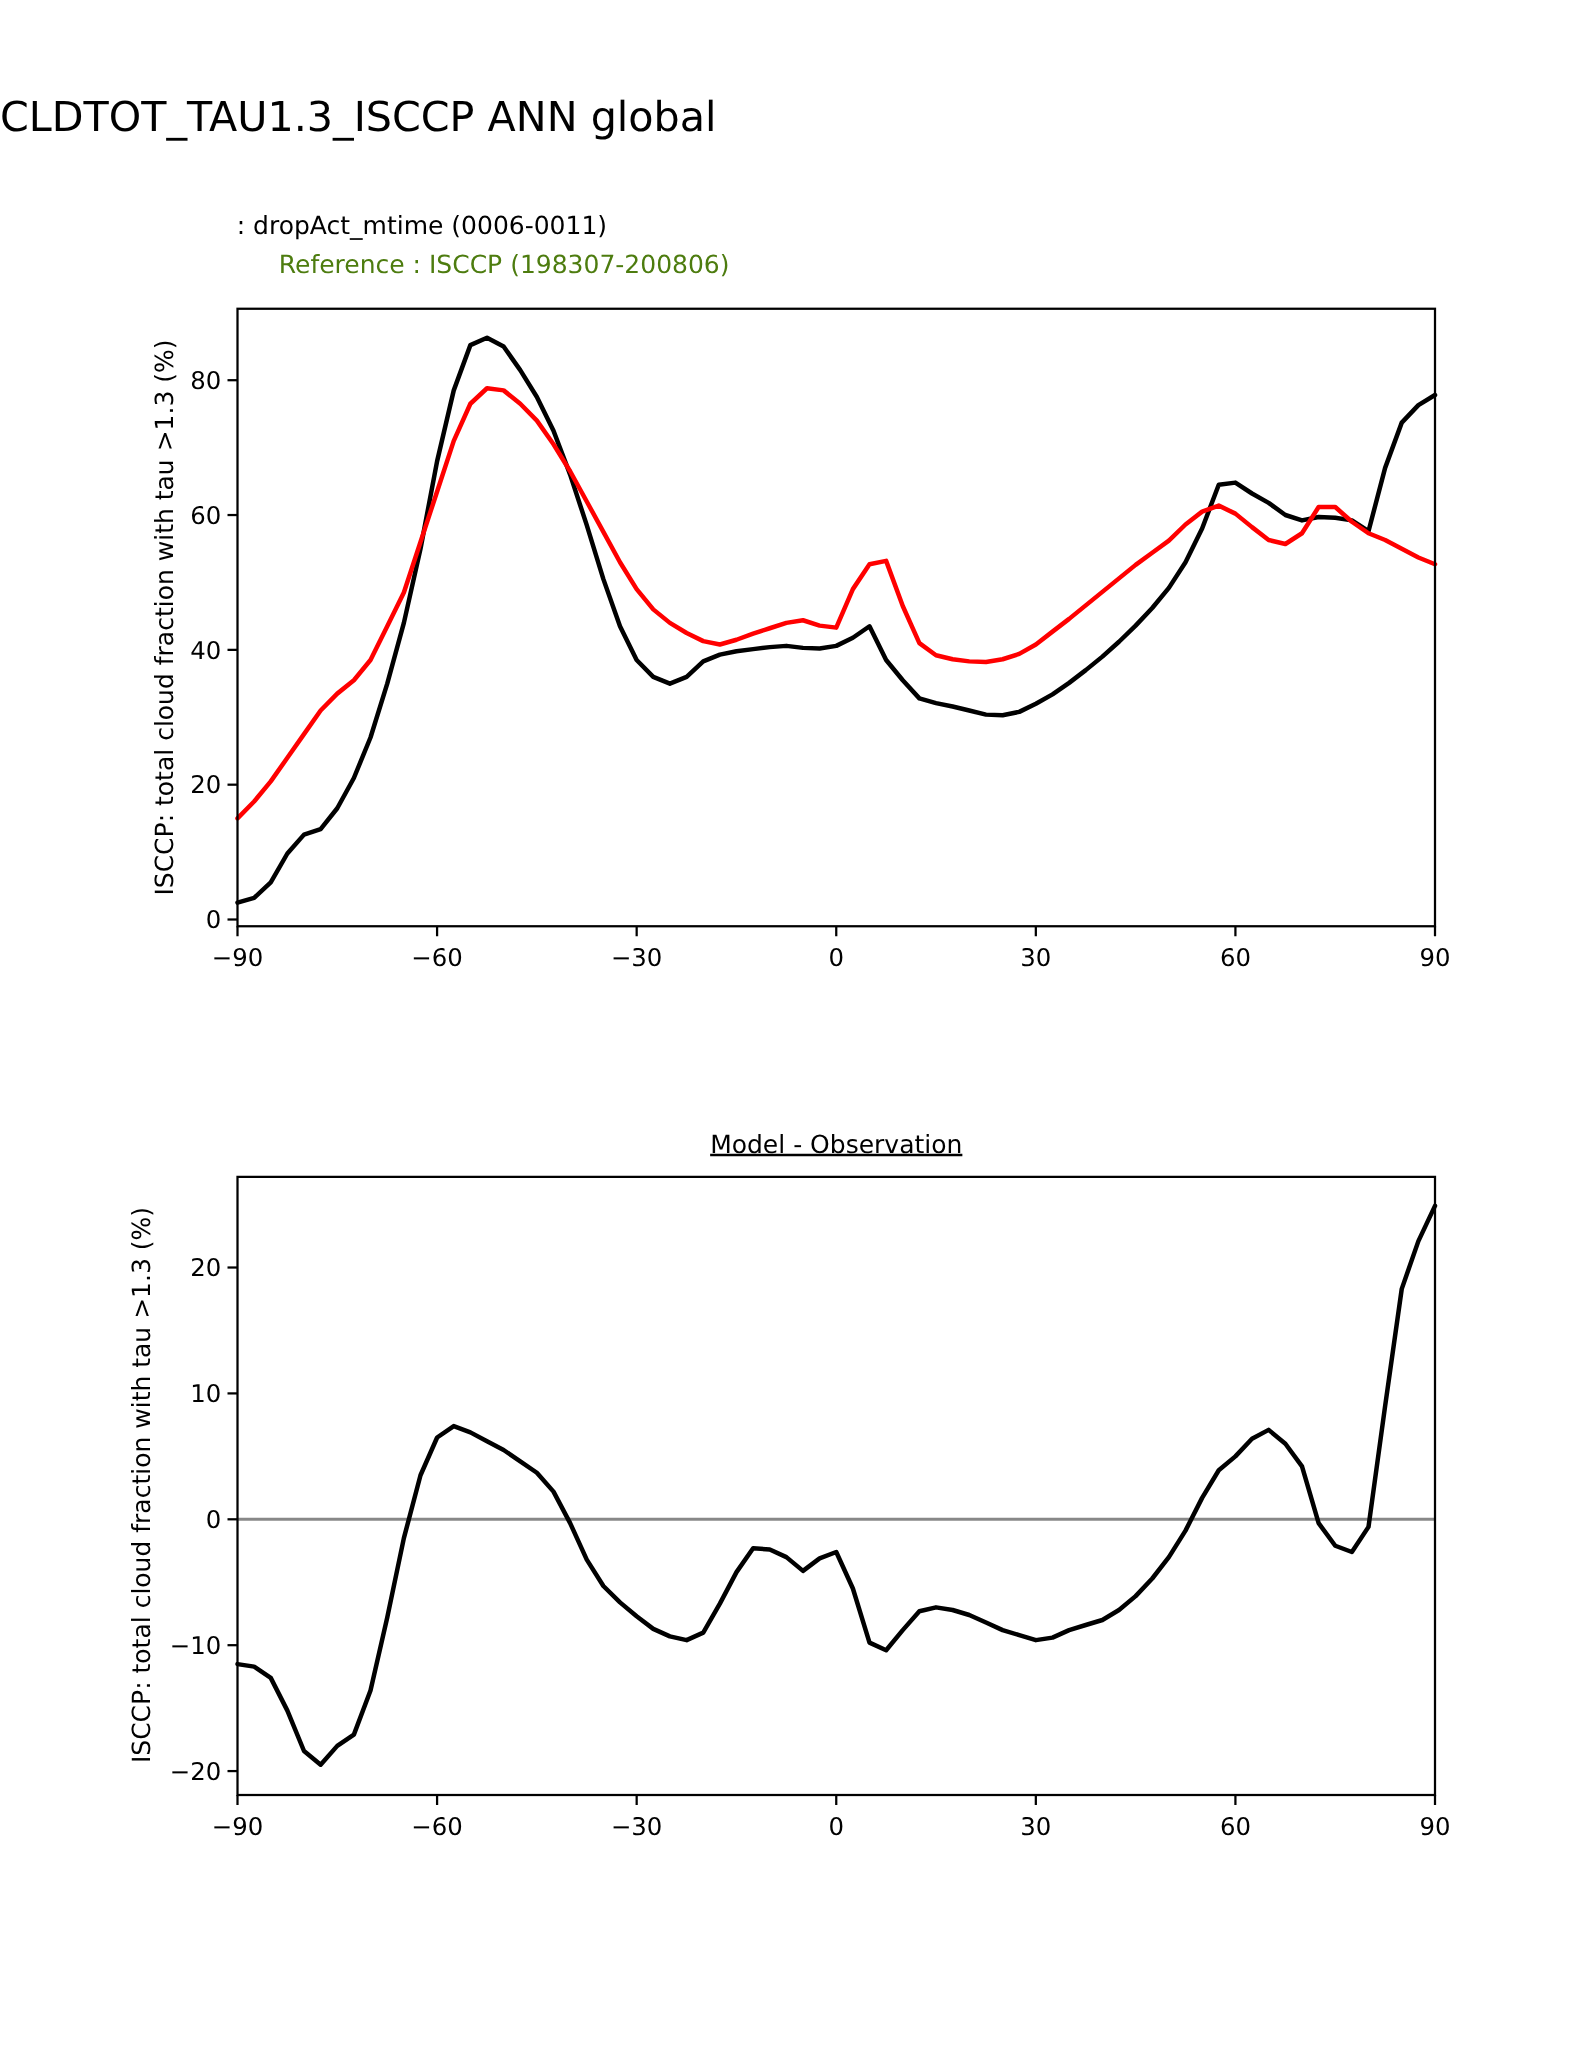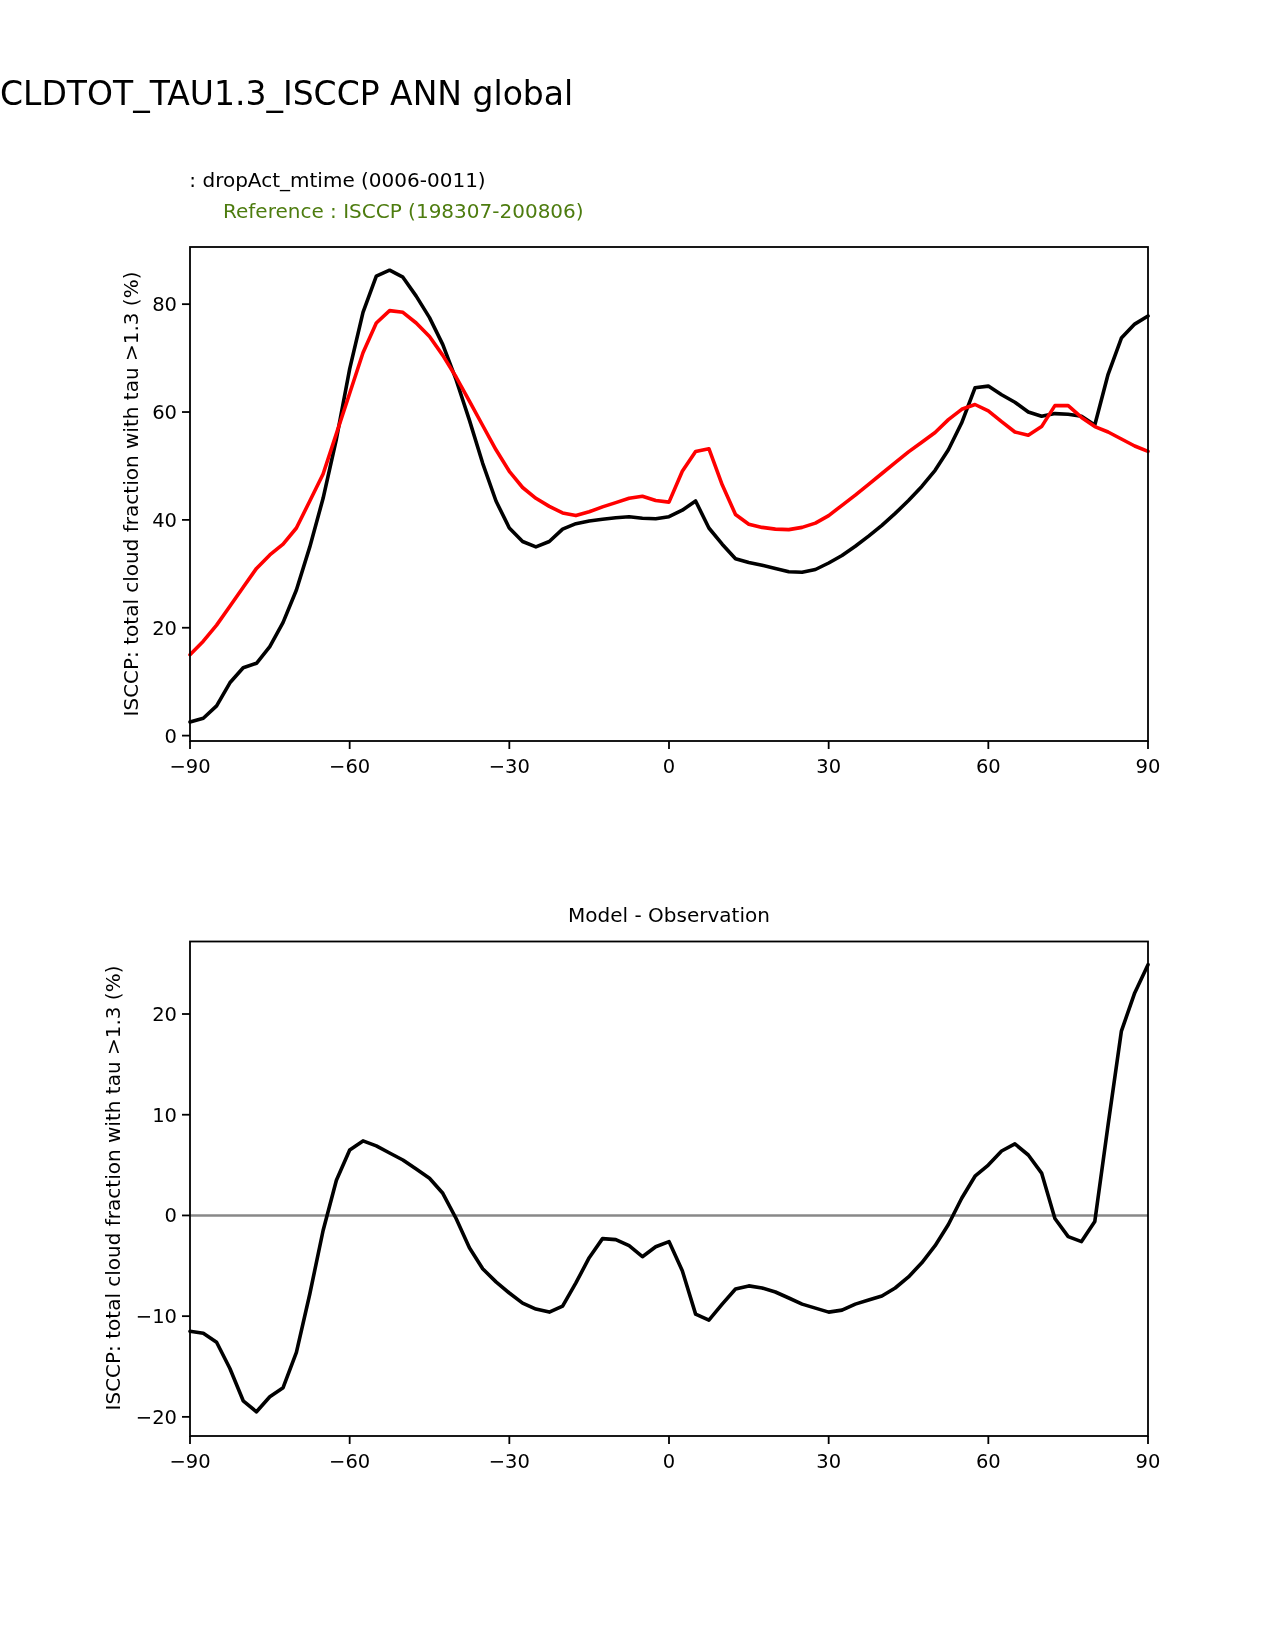--- a/index.html
+++ b/index.html
@@ -2,21 +2,21 @@
 <html><head>
 <meta charset="utf-8">
 <style>
   html,body{margin:0;padding:0;background:#ffffff;}
   body{width:1275px;height:1650px;position:relative;overflow:hidden;
        font-family:"DejaVu Sans","Liberation Sans",sans-serif;color:#000;}
   .abs{position:absolute;}
   #main-title{left:0px;top:74px;width:1230px;text-align:left;font-size:33px;white-space:pre;}
   #legend-model{left:183px;top:168px;font-size:20px;white-space:pre;color:#000000;}
   #legend-ref{left:183px;top:199px;font-size:20px;white-space:pre;color:#4d7c0f;margin-left:40px;}
-  #bottom-title{left:190px;top:903px;width:958px;text-align:center;font-size:20px;}
+  #bottom-title{left:190px;top:903px;width:958px;text-align:center;font-size:20px;text-decoration:underline;}
   .ylab{font-size:20px;white-space:nowrap;transform:translate(-50%,-50%) rotate(-90deg);}
   #ylab-top{left:131px;top:494px;}
   #ylab-bot{left:113px;top:1188px;}
   svg{position:absolute;left:0;top:0;}
   text{font-family:"DejaVu Sans","Liberation Sans",sans-serif;fill:#000;}
 </style>
 </head>
 <body>
 
 <div class="abs" id="main-title">CLDTOT_TAU1.3_ISCCP ANN global</div>

